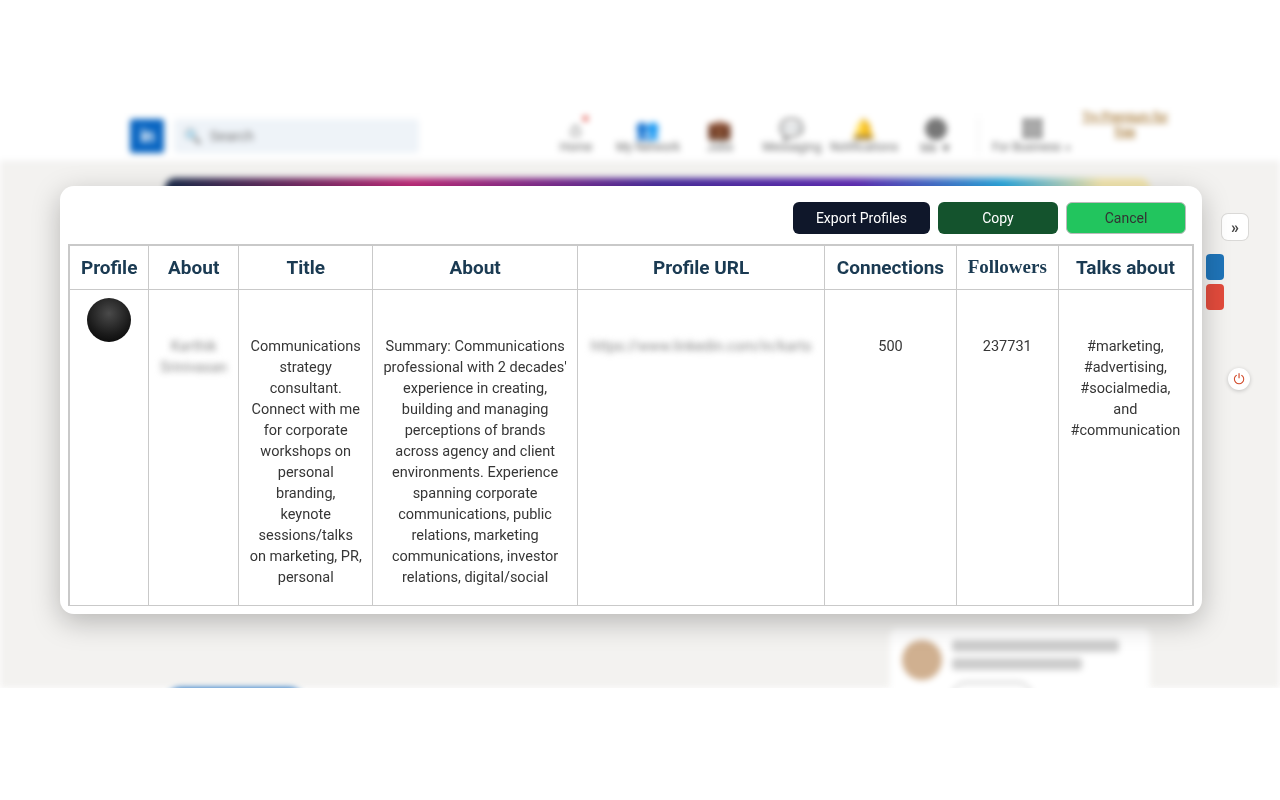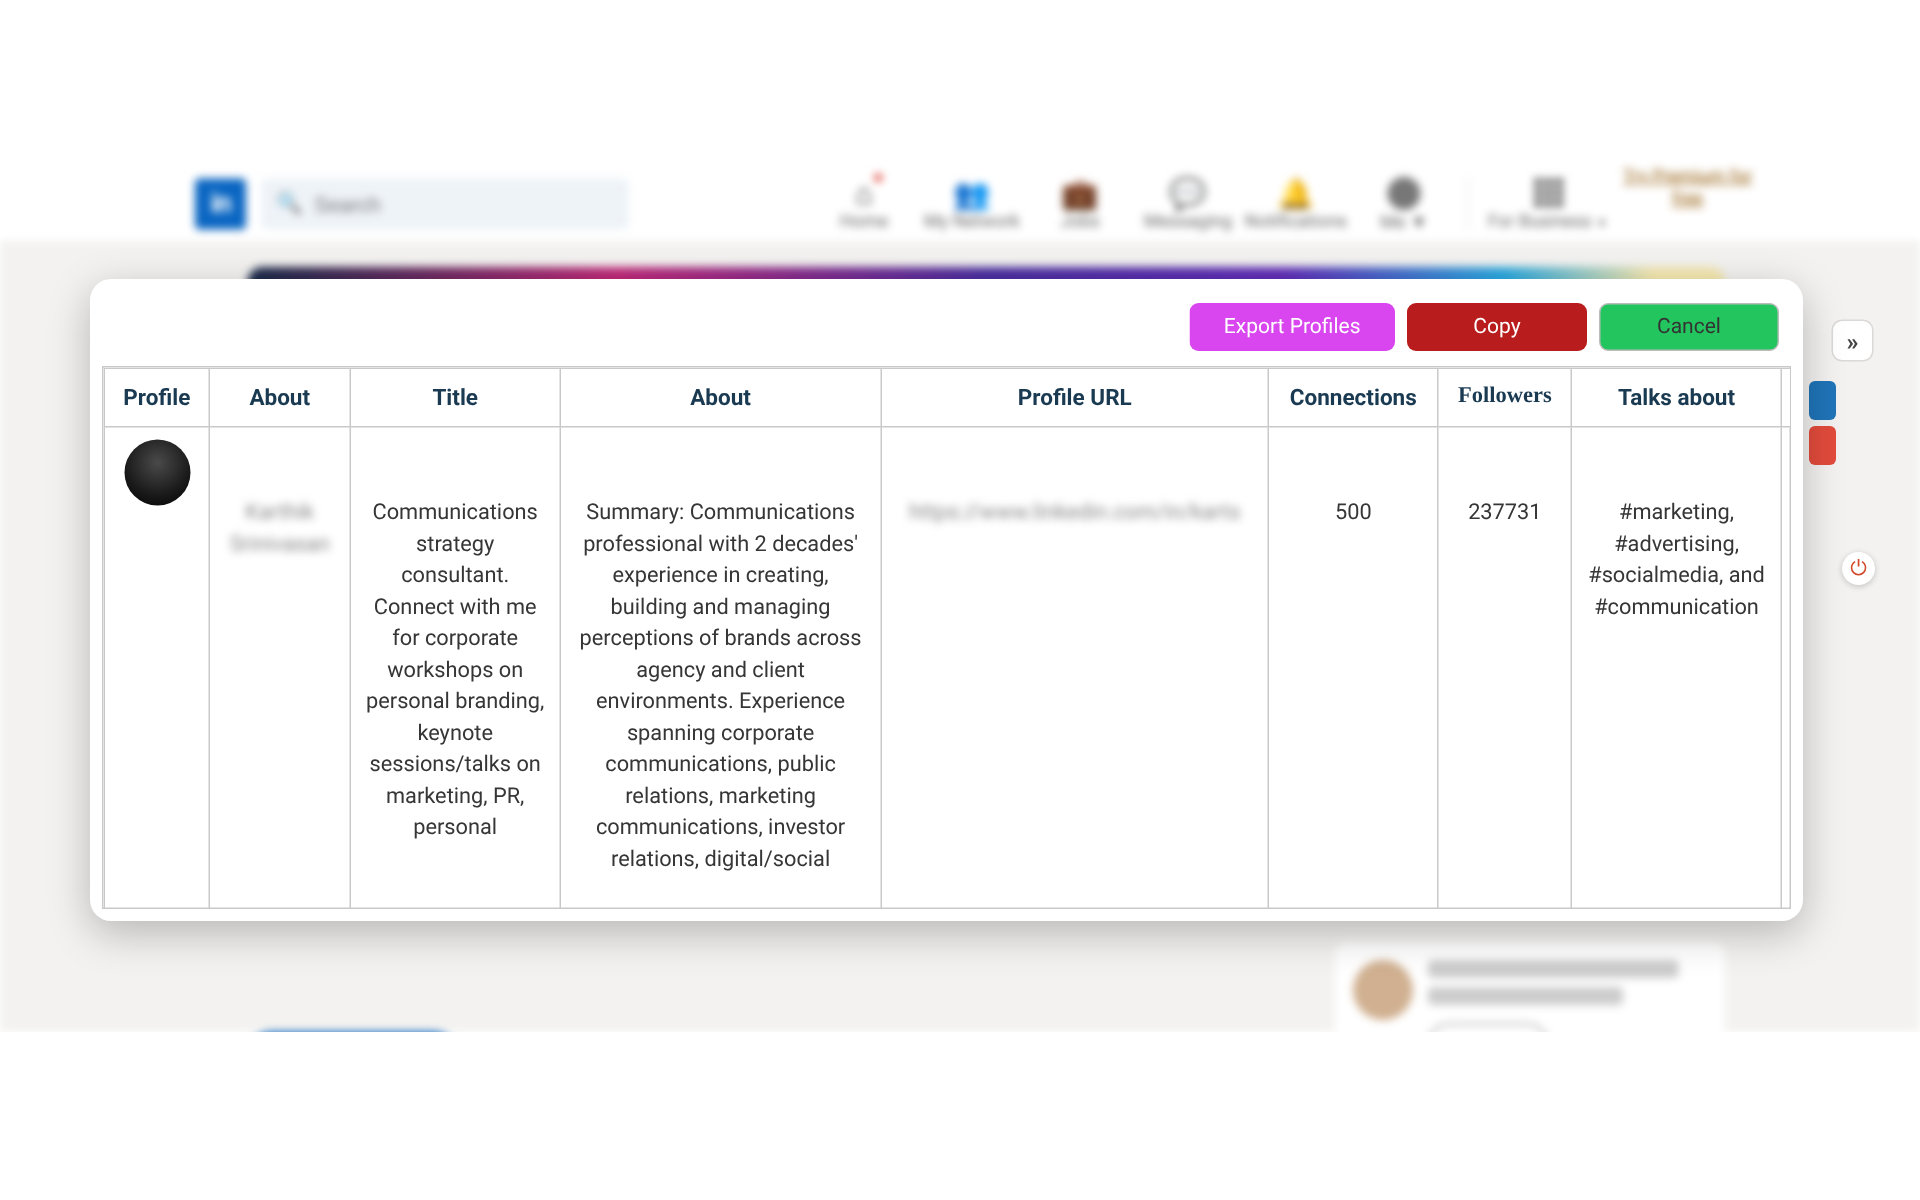--- a/index.html
+++ b/index.html
@@ -147,22 +147,22 @@
     display:flex; justify-content:flex-end; gap:8px;
     padding: 4px 10px 10px 10px;
   }
   .btn {
     height: 32px; padding: 0 22px;
     border-radius: 6px; font-size: 14px;
     display:flex; align-items:center; justify-content:center;
     cursor:pointer; border:1px solid transparent;
     min-width:120px;
   }
-  .btn-export { background:#d946ef; color:#fff; }
-  .btn-copy { background:#b91c1c; color:#fff; }
+  .btn-export { background:#0f172a; color:#fff; }
+  .btn-copy { background:#14532d; color:#fff; }
   .btn-cancel { background:#22c55e; color:#333; border:1px solid #bbb; }
   
   .table-scroll {
     border: 1px solid #c9c9c9;
     overflow:auto;
     position:relative;
     flex:1;
     margin: 0 2px;
   }
   
@@ -176,21 +176,21 @@
     padding: 8px 10px;
     font-size: 14.5px;
     text-align: center;
     vertical-align: top;
     color: #363636;
   }
   th {
     font-weight: 700;
     color: #1a3a52;
     padding: 10px 10px;
-    font-size: 15px;
+    font-size: 19px;
     background:#fff;
     white-space:nowrap;
   }
   td { line-height:1.45; }
   .col-profile { width: 62px; }
   .col-name { width: 70px; }
   .col-title { width: 130px; }
   .col-about { width: 200px; }
   .col-url { width: 230px; margin-left: 40px; }
   .col-conn { width: 100px; }

